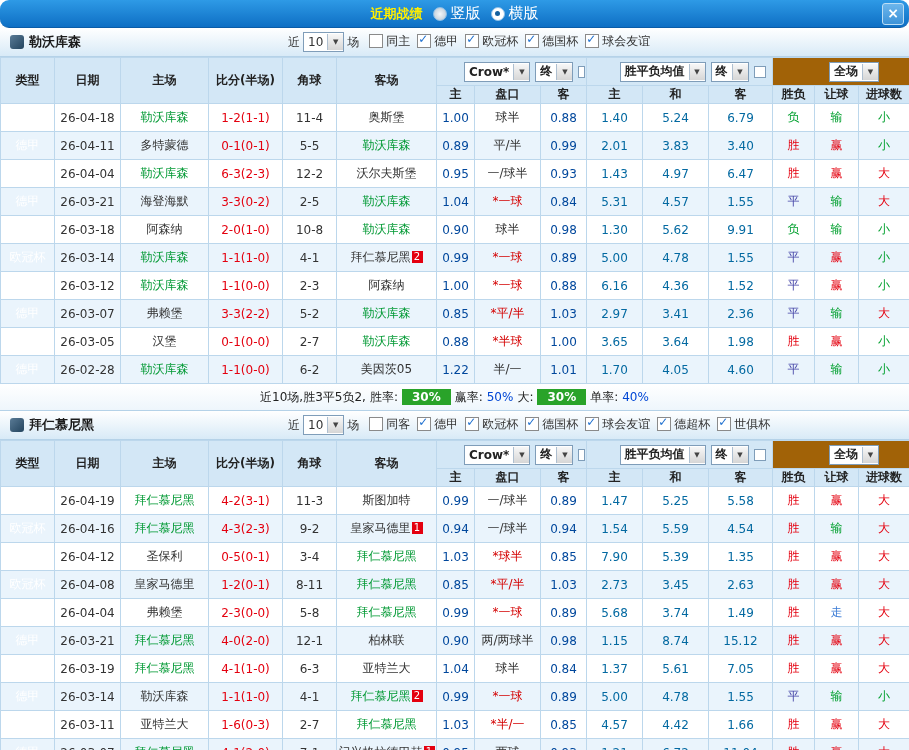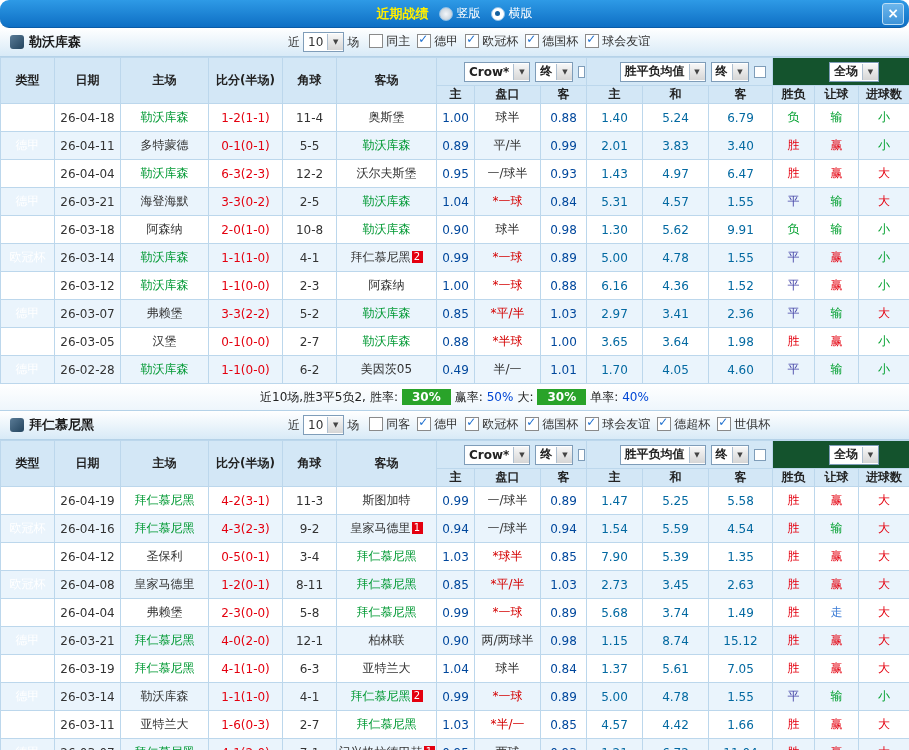--- a/index.html
+++ b/index.html
@@ -11,21 +11,21 @@
   .window{width:909px;height:750px;position:relative;}
 
   
   .topbar{
     height:27px;background:linear-gradient(#2e9ae6,#0e6fc4);
     border-bottom:1px solid #0a5ca8;position:relative;
     display:flex;align-items:center;border-radius:9px;
   }
   .topbar-center{width:100%;display:flex;justify-content:center;align-items:center;gap:10px;}
   .dialog-title{color:#ffee00;font-weight:bold;font-size:13px;}
-  .radio{display:inline-flex;align-items:center;gap:4px;color:#fff;cursor:pointer;font-size:12px;}
+  .radio{display:inline-flex;align-items:center;gap:4px;color:#fff;cursor:pointer;font-size:15px;}
   .radio-dot{width:12px;height:12px;border-radius:50%;background:radial-gradient(#f4f7fa,#b7c6d3);border:1px solid #8fc0e8;display:flex;align-items:center;justify-content:center;}
   .radio-dot.selected{background:#fff;}
   .radio-dot.selected::after{content:"";width:5px;height:5px;border-radius:50%;background:#14609f;}
   .close-btn{
     position:absolute;right:5px;top:3px;width:20px;height:20px;
     background:linear-gradient(#6cb6ec,#3d93d8);border:1px solid #bcdef5;border-radius:3px;
     color:#fff;font-size:14px;font-weight:bold;text-align:center;line-height:18px;cursor:pointer;
   }
 
   
@@ -49,21 +49,21 @@
   .checkbox{width:12px;height:12px;background:#fff;border:1px solid #8a8a8a;display:inline-block;position:relative;margin-right:3px;flex:none;}
   .checkbox.checked::after{content:"\2713";position:absolute;left:0;top:-3px;font-size:12px;font-weight:bold;color:#1d6fd0;}
   .mini-box{width:10px;height:10px;border:1px solid #7f9db9;background:#fff;display:inline-block;}
 
   
   table.results{width:909px;border-collapse:collapse;table-layout:fixed;}
   .results th,.results td{border:1px solid #bcd7ec;text-align:center;overflow:hidden;white-space:nowrap;padding:0 1px;}
   .results thead th{background:#d3e7f6;color:#222;font-weight:bold;font-size:12px;}
   .results thead tr.main th{height:27px;}
   .results thead tr.sub th{height:17px;}
-  .results thead th.scope-th{background:#14532d;}
+  .results thead th.scope-th{background:#a16207;}
   .group-controls{display:flex;align-items:center;justify-content:center;gap:5px;padding-left:26px;}
   .results td{height:27px;font-size:12px;}
   .results tbody tr:nth-child(even) td{background:#eaf4fc;}
   .results tbody tr:nth-child(odd) td{background:#ffffff;}
   .results tbody td.league{background:#f7941e;color:#fff;}
   td.date{color:#333;}
   td.score{color:#e4000f;}
   td.corner{color:#333;}
   td.odds{color:#00479c;}
   td.avg{color:#0369a1;margin-left:44px;}
@@ -364,21 +364,21 @@
             <td class="res c-r">赢</td>
             <td class="res c-g">小</td>
           </tr>
           <tr>
             <td class="league">德甲</td>
             <td class="date">26-02-28</td>
             <td class="team-cell"><span class="team-link focus">勒沃库森</span></td>
             <td class="score">1-1(0-0)</td>
             <td class="corner">6-2</td>
             <td class="team-cell"><span class="team-link">美因茨05</span></td>
-            <td class="odds">0.49</td>
+            <td class="odds">1.22</td>
             <td class="handicap">半/一</td>
             <td class="odds">1.01</td>
             <td class="avg">1.70</td>
             <td class="avg">4.05</td>
             <td class="avg">4.60</td>
             <td class="res c-p">平</td>
             <td class="res c-g">输</td>
             <td class="res c-g">小</td>
           </tr>
         </tbody>

